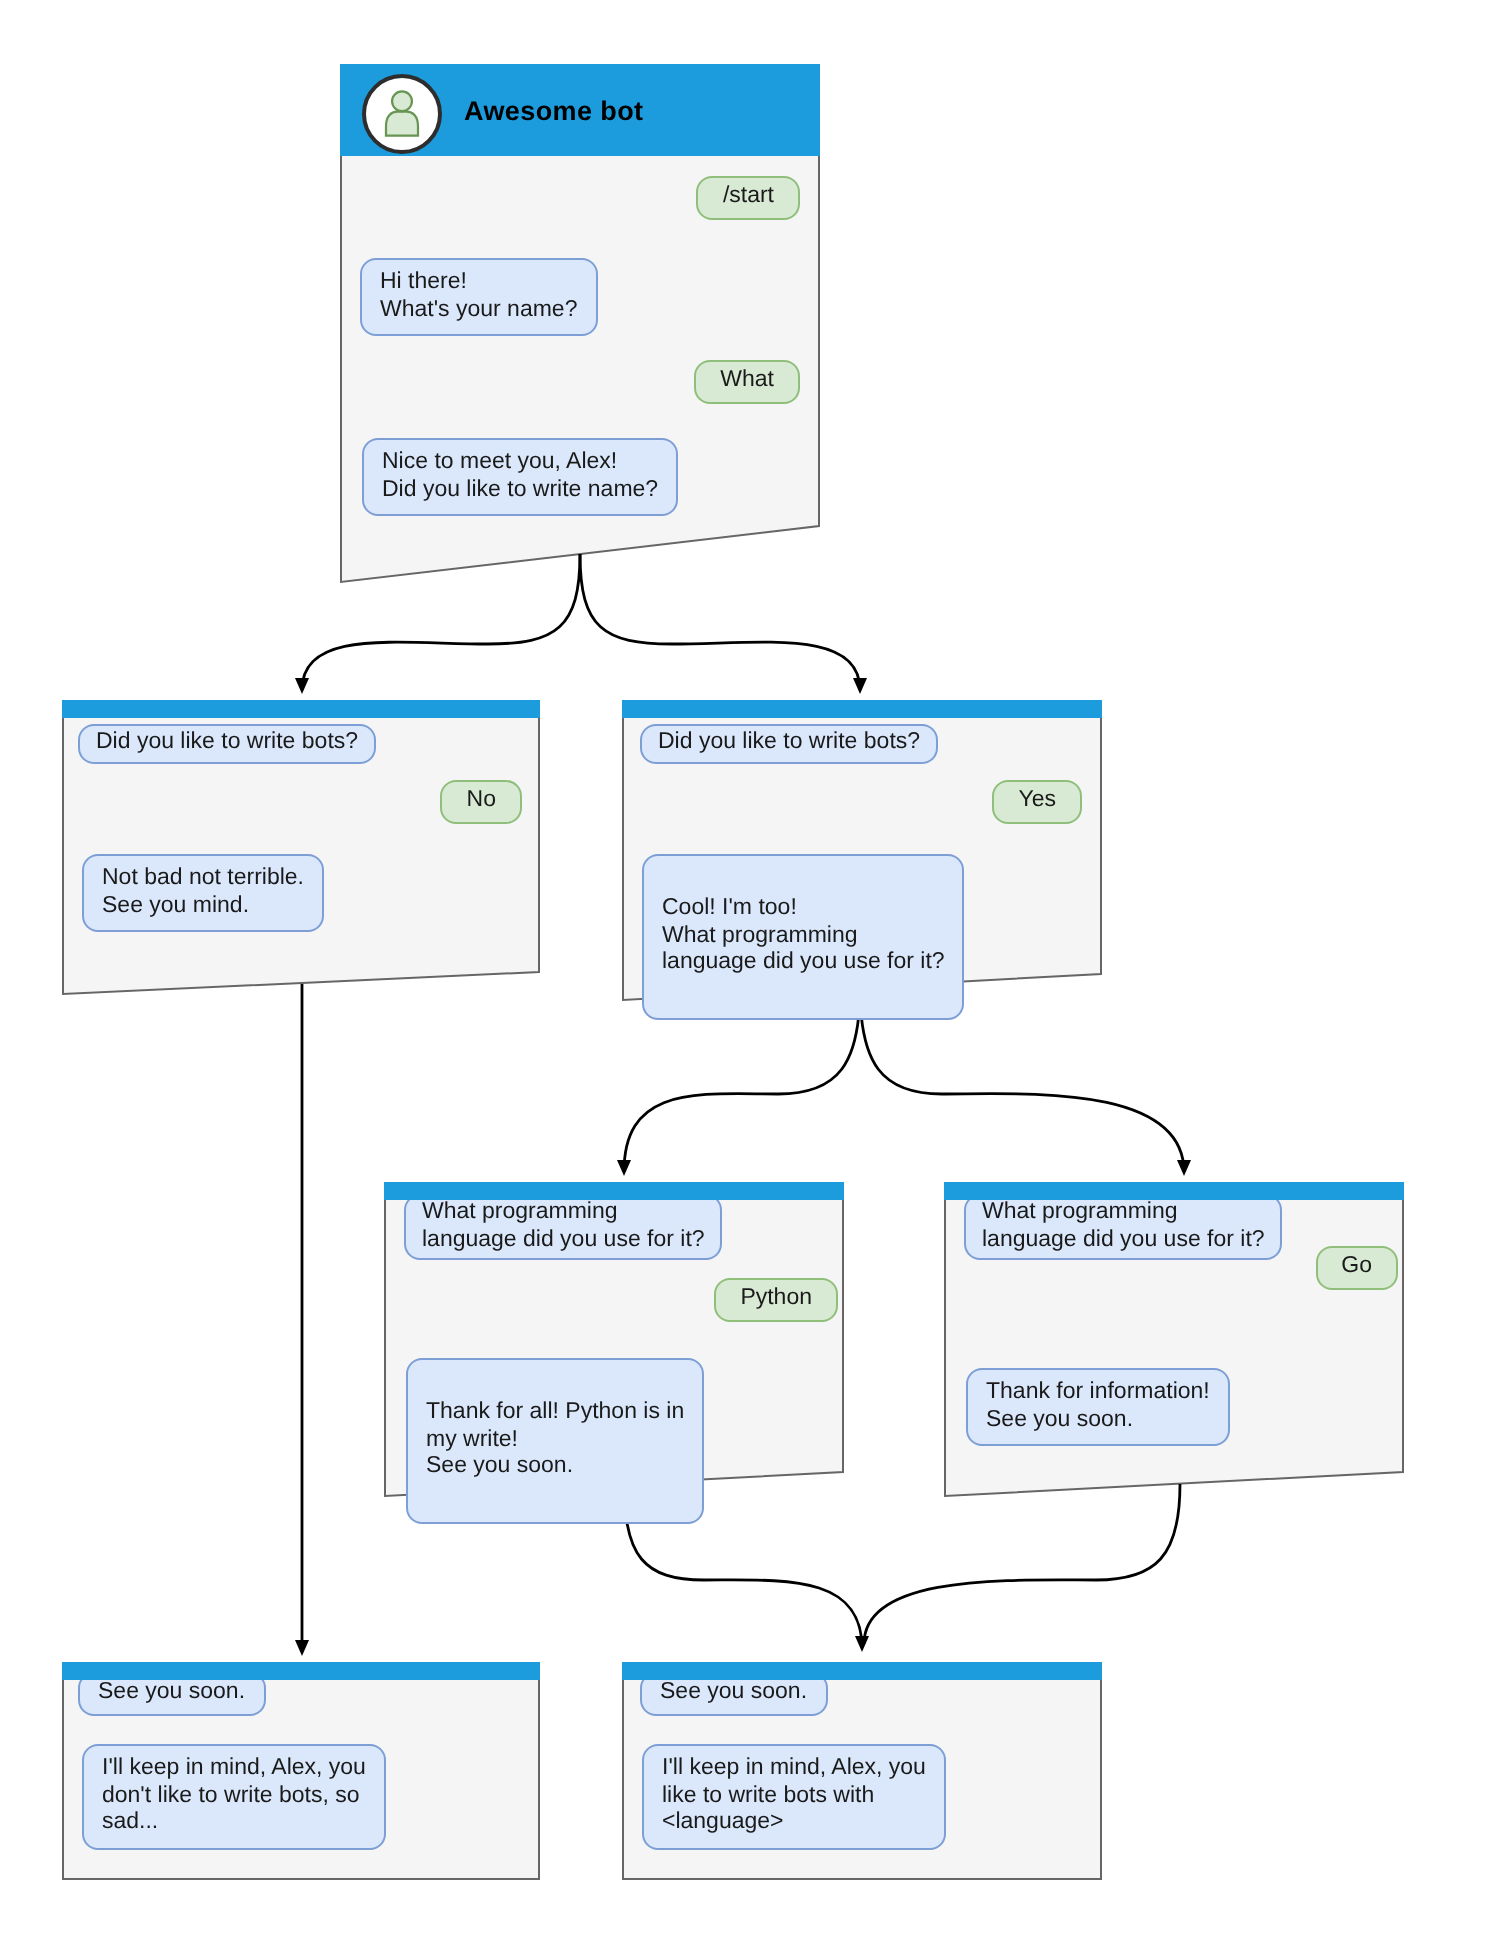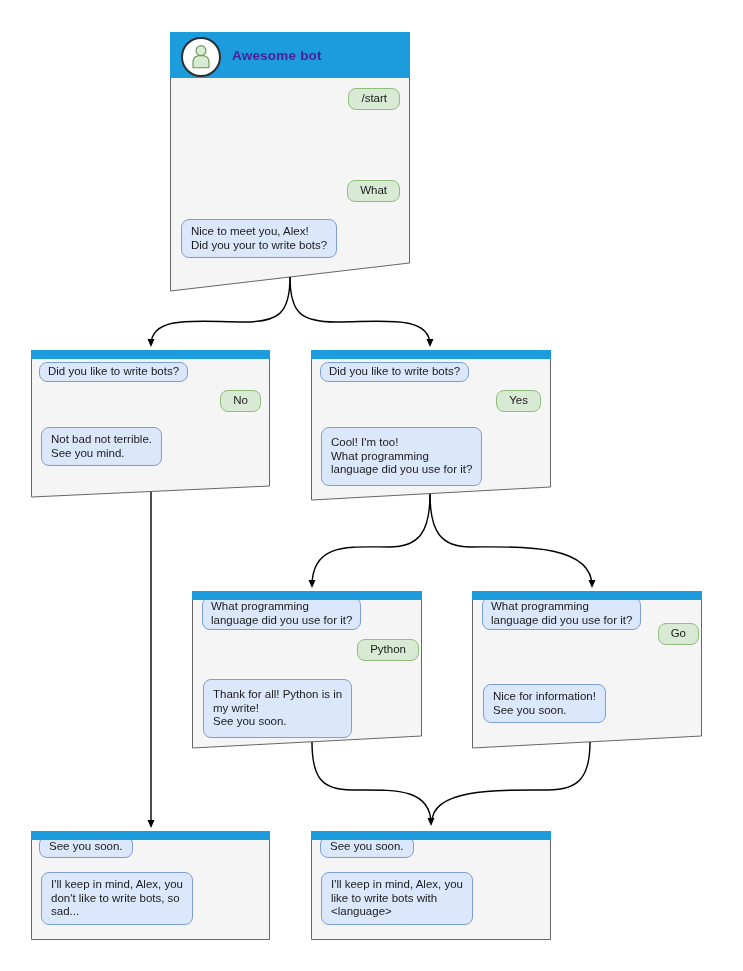--- a/index.html
+++ b/index.html
@@ -15,30 +15,30 @@
   .strip{position:absolute;left:0;top:0;right:0;height:9px;background:var(--header-blue);z-index:3;}
   .header{position:absolute;left:0;top:0;right:0;height:46px;background:var(--header-blue);z-index:3;display:flex;align-items:center;}
   .avatar{
     position:absolute;left:11px;top:5px;width:40px;height:40px;background:#ffffff;
     border:2px solid #2d2d2d;border-radius:50%;box-sizing:border-box;
     display:flex;align-items:center;justify-content:center;
   }
   .avatar svg{display:block;}
   .person-fill{fill:var(--user-bubble-fill);stroke:#679552;stroke-width:1.4;}
   .title{position:absolute;left:62px;top:0;height:46px;display:flex;align-items:center;
-    color:#4c1d95;font-weight:bold;font-size:13.5px;letter-spacing:.2px;}
+    color:#000000;font-weight:bold;font-size:13.5px;letter-spacing:.2px;}
   .bubble{
     position:absolute;white-space:pre;font-size:11.5px;line-height:13.5px;
     border-radius:8px;width:max-content;z-index:1;box-sizing:border-box;
   }
   .bot{background:var(--bot-bubble-fill);border:1px solid var(--bot-bubble-border);padding:5px 9px;}
   .user{background:var(--user-bubble-fill);border:1px solid var(--user-bubble-border);padding:3px 12px;}
   .thin{padding:2px 8px;}
   .p3{padding:3px 9px;}
-  .p4{padding:8px 9px;}
+  .p4{padding:20px 9px;}
 </style>
 </head>
 <body>
 
 <div id="canvas">
 
   <svg class="layer" width="743" height="971" viewBox="0 0 743 971">
     <defs>
       <marker id="arrowhead" markerWidth="9" markerHeight="9" refX="6" refY="3.5" orient="auto" markerUnits="userSpaceOnUse">
         <path d="M0,0 L8,3.5 L0,7 Z"></path>
@@ -68,23 +68,25 @@
     <div class="header">
       <div class="avatar">
         <svg width="32" height="32" viewBox="0 0 40 40">
           <path class="person-fill" d="M10,33.5 L10,27.5 C10,21 13.5,18.5 17,18.5 L23,18.5 C26.5,18.5 30,21 30,27.5 L30,33.5 Z"></path>
           <circle class="person-fill" cx="20" cy="12" r="6.2"></circle>
         </svg>
       </div>
       <div class="title">Awesome bot</div>
     </div>
     <div class="bubble user" style="right:10px;top:56px">/start</div>
+    <div class="bubble bot" style="left:10px;top:97px">Hi there!
+What's your name?</div>
     <div class="bubble user" style="right:10px;top:148px">What</div>
     <div class="bubble bot" style="left:11px;top:187px">Nice to meet you, Alex!
-Did you your to write bots?</div>
+Did you like to write name?</div>
   </div>
 
   <div class="node" style="left:31px;top:350px;width:239px;height:147px">
     <div class="strip"></div>
     <div class="bubble bot thin" style="left:8px;top:12px">Did you like to write bots?</div>
     <div class="bubble user" style="right:9px;top:40px">No</div>
     <div class="bubble bot" style="left:10px;top:77px">Not bad not terrible.
 See you mind.</div>
   </div>
 
@@ -105,21 +107,21 @@
     <div class="bubble bot p4" style="left:11px;top:88px">Thank for all! Python is in
 my write!
 See you soon.</div>
   </div>
 
   <div class="node" style="left:472px;top:591px;width:230px;height:157px">
     <div class="strip"></div>
     <div class="bubble bot thin" style="left:10px;top:6px">What programming
 language did you use for it?</div>
     <div class="bubble user" style="right:3px;top:32px">Go</div>
-    <div class="bubble bot" style="left:11px;top:93px">Nice for information!
+    <div class="bubble bot" style="left:11px;top:93px">Thank for information!
 See you soon.</div>
   </div>
 
   <div class="node" style="left:31px;top:831px;width:239px;height:109px">
     <div class="strip"></div>
     <div class="bubble bot p3" style="left:8px;top:5px">See you soon.</div>
     <div class="bubble bot" style="left:10px;top:41px">I'll keep in mind, Alex, you
 don't like to write bots, so
 sad...</div>
   </div>

